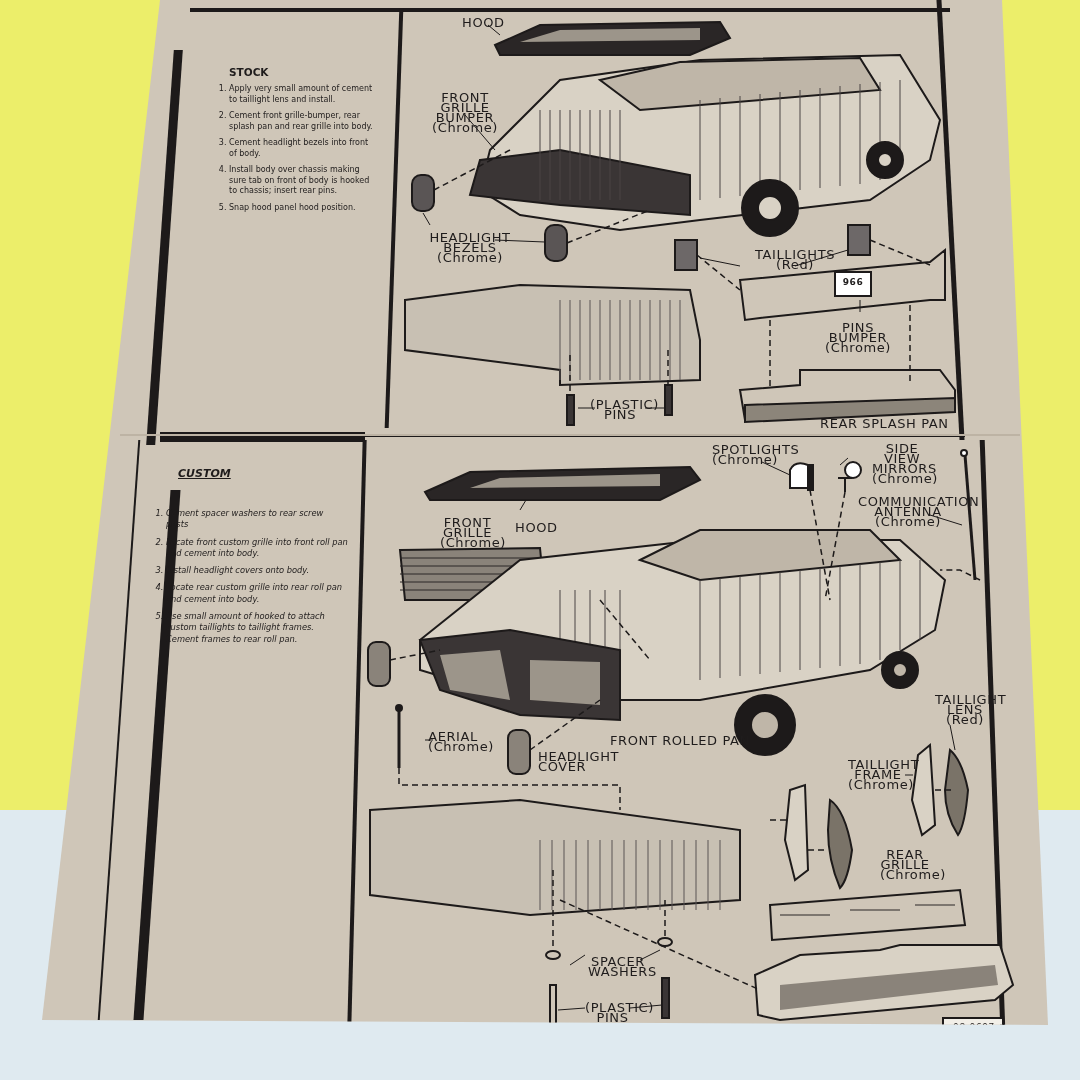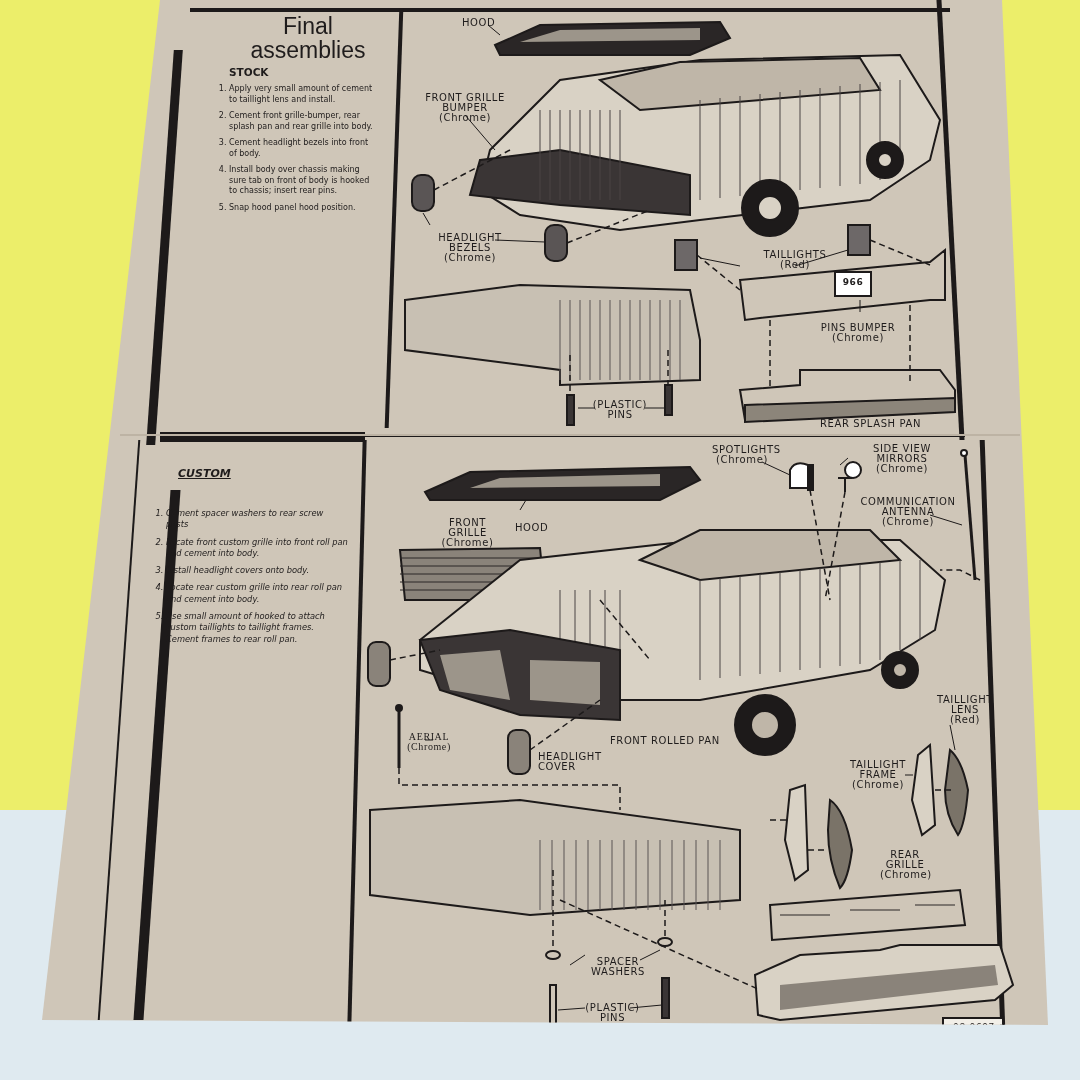--- a/index.html
+++ b/index.html
@@ -12,21 +12,21 @@
   .fold{position:absolute;left:120px;top:434px;width:900px;height:2px;background:#bdb3a4;}
   .line{position:absolute;background:#1d1a1a;}
   .txt{position:absolute;color:#1f1c1c;}
   .title{font-family:"Liberation Sans",sans-serif;font-size:23px;line-height:24px;text-align:center;font-weight:normal;}
   .sec{font-family:"DejaVu Sans",sans-serif;font-weight:bold;font-size:10.5px;}
   .sec.it{font-style:italic;font-size:11px;text-decoration:underline;}
   .steps{font-size:8px;line-height:10.5px;font-family:"DejaVu Sans",sans-serif;}
   .steps li{margin-bottom:6px;}
   .steps.it{font-style:italic;font-size:8.3px;line-height:11.3px;}
   ol{margin:0;padding-left:14px;}
-  .lbl{position:absolute;font-size:10px;line-height:10px;letter-spacing:0.6px;text-align:center;color:#1f1c1c;font-family:"DejaVu Sans",sans-serif;text-transform:none;}
+  .lbl{position:absolute;font-size:13px;line-height:10px;letter-spacing:0.6px;text-align:center;color:#1f1c1c;font-family:"DejaVu Sans",sans-serif;text-transform:none;}
   svg{position:absolute;left:0;top:0;}
 </style>
 </head>
 <body>
 
 <div class="bg-yellow"></div>
 <div class="bg-blue"></div>
 
 <div class="sheet">
 
@@ -35,21 +35,20 @@
   <div class="line" style="left:160px;top:432px;width:205px;height:10px;"></div>
   <div class="line" style="left:365px;top:435px;width:600px;height:2px;"></div>
   <div class="line" style="left:392px;top:8px;width:4px;height:420px;transform:skewX(-2deg);"></div>
   <div class="line" style="left:152px;top:490px;width:10px;height:530px;transform:skewX(-4deg);"></div>
   <div class="line" style="left:118px;top:440px;width:2px;height:580px;transform:skewX(-4deg);"></div>
   <div class="line" style="left:355px;top:440px;width:4px;height:585px;transform:skewX(-1.5deg);"></div>
   <div class="line" style="left:948px;top:0px;width:5px;height:440px;transform:skewX(3deg);"></div>
   <div class="line" style="left:990px;top:440px;width:5px;height:590px;transform:skewX(2deg);"></div>
   <div class="fold"></div>
 
-  <div class="txt title" style="left:228px;top:14px;width:160px;">Final assemblies</div>
   <div class="txt sec" style="left:229px;top:66px;">STOCK</div>
   <div class="txt steps" style="left:215px;top:84px;width:162px;">
     <ol>
       <li>Apply very small amount of cement to taillight lens and install.</li>
       <li>Cement front grille-bumper, rear splash pan and rear grille into body.</li>
       <li>Cement headlight bezels into front of body.</li>
       <li>Install body over chassis making sure tab on front of body is hooked to chassis; insert rear pins.</li>
       <li>Snap hood panel hood position.</li>
     </ol>
   </div>
@@ -246,21 +245,21 @@
   </div>
   <div class="lbl" style="left:858px;top:497px;width:100px;">
     <div>COMMUNICATION ANTENNA</div>
     <div>(Chrome)</div>
   </div>
   <div class="lbl" style="left:440px;top:518px;width:55px;">
     <div>FRONT GRILLE</div>
     <div>(Chrome)</div>
   </div>
   <div class="lbl" style="left:515px;top:523px;">HOOD</div>
-  <div class="lbl" style="left:404px;top:732px;width:50px;font-family:Liberation Serif, serif;">
+  <div class="lbl" style="left:428px;top:732px;width:50px;">
     <div>AERIAL</div>
     <div>(Chrome)</div>
   </div>
   <div class="lbl" style="left:538px;top:752px;width:60px;text-align:left;">HEADLIGHT COVER</div>
   <div class="lbl" style="left:610px;top:736px;">FRONT ROLLED PAN</div>
   <div class="lbl" style="left:935px;top:695px;width:60px;">TAILLIGHT LENS (Red)</div>
   <div class="lbl" style="left:848px;top:760px;width:60px;">
     <div>TAILLIGHT FRAME</div>
     <div>(Chrome)</div>
   </div>

